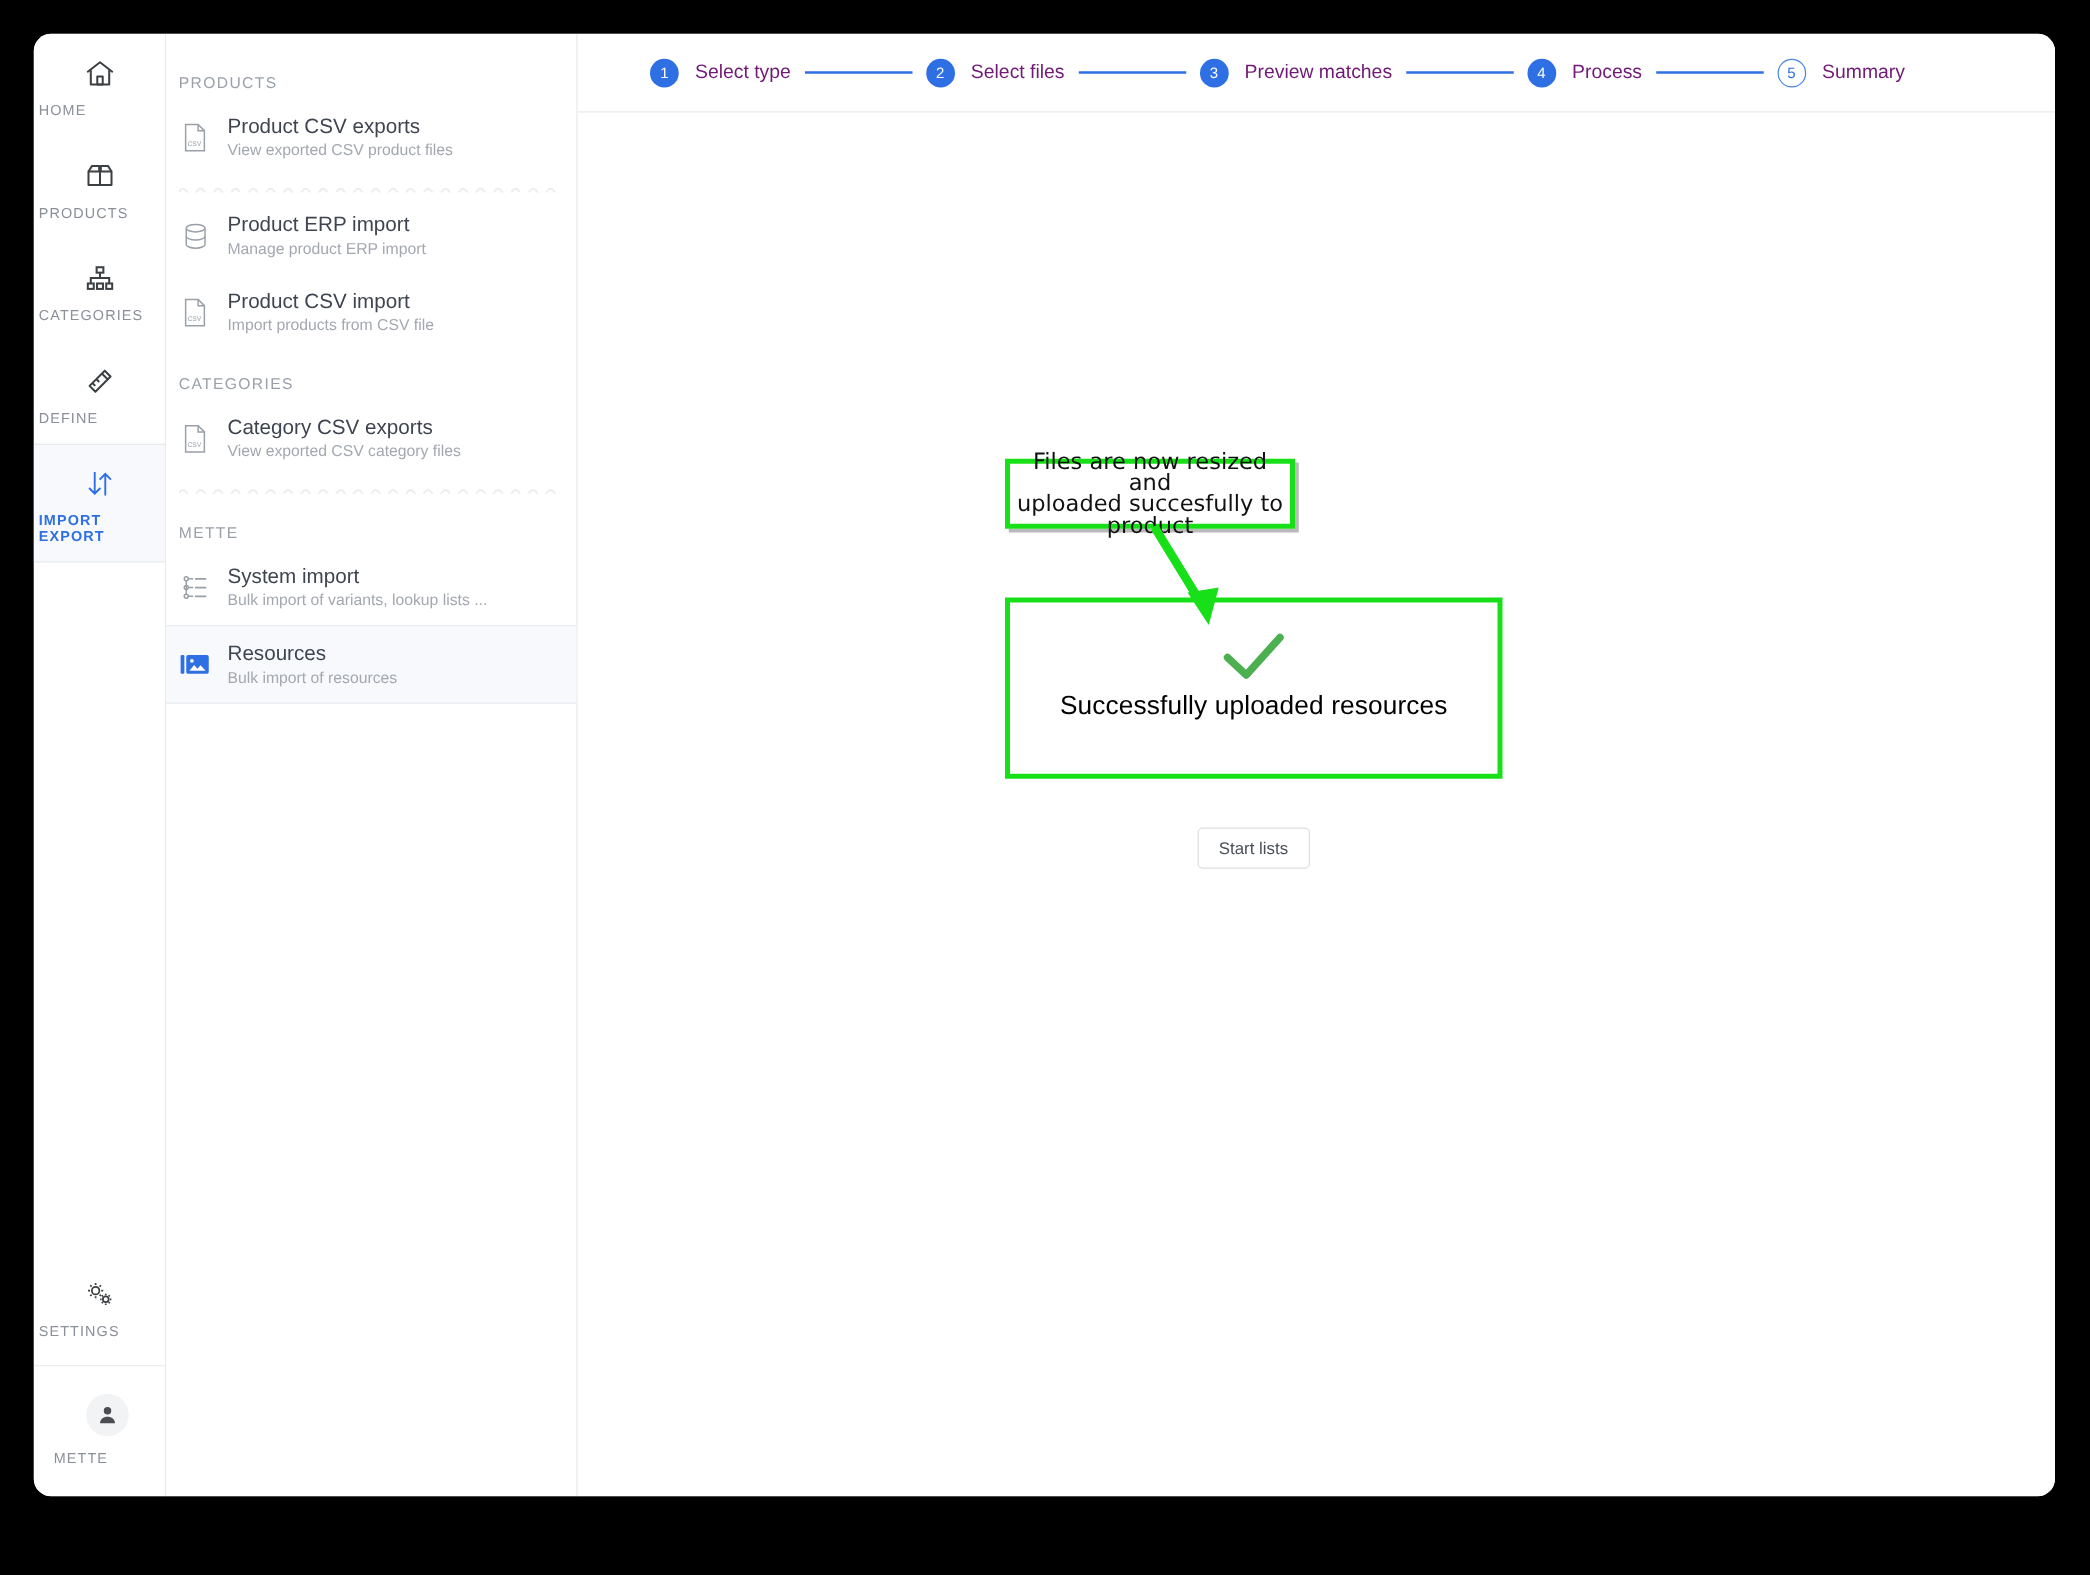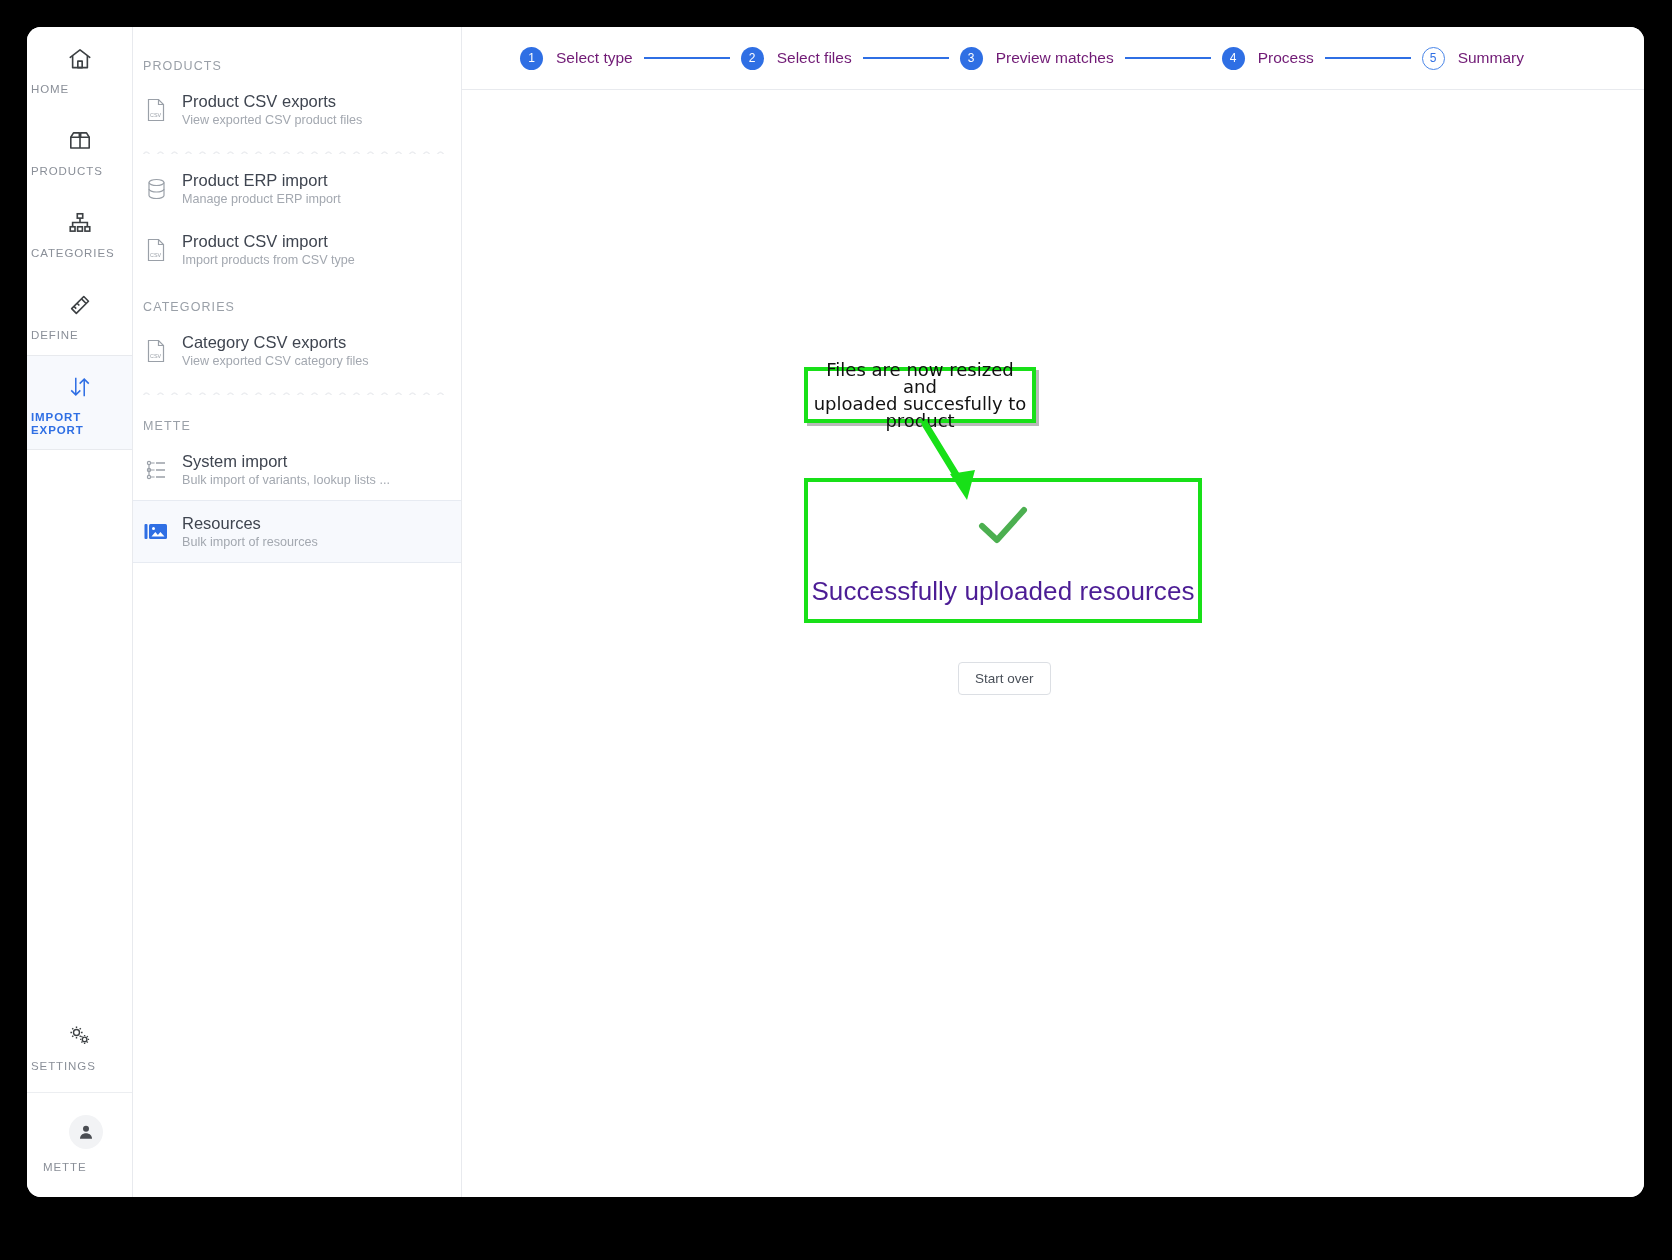--- a/index.html
+++ b/index.html
@@ -179,23 +179,22 @@
     width: 398px; height: 145px;
     border: 4px solid #18e018;
     background: #ffffff;
     display: flex;
     flex-direction: column;
     align-items: center;
     justify-content: flex-start;
   }
   .check-wrap { margin-top: 20px; }
   .success-text {
-    margin-top: 24px;
-    font-size: 26px;
-    color: #4c1d95;
+    font-size: 21px;
+    color: #000000;
     white-space: nowrap;
     letter-spacing: .1px;
   }
   .start-over {
     position: absolute;
     left: 496px; top: 572px;
     padding: 8px 16px;
     background: #ffffff;
     border: 1px solid #dcdfe4;
     border-radius: 4px;
@@ -365,21 +364,21 @@
     <div class="panel-item">
       <span class="p-icon">
         <svg width="20" height="24" viewBox="0 0 20 24" fill="none" stroke="currentColor" stroke-width="1.2">
           <path d="M2.5 1.5h10l5 5v16h-15z"></path>
             <path d="M12.5 1.5v5h5"></path>
           <text x="4" y="18.5" font-size="5.4" fill="currentColor" stroke="none" font-family="Liberation Sans, sans-serif">CSV</text>
         </svg>
       </span>
       <span class="p-texts">
         <span class="p-title">Product CSV import</span>
-        <span class="p-sub">Import products from CSV type</span>
+        <span class="p-sub">Import products from CSV file</span>
       </span>
     </div>
 
     <div class="panel-head">CATEGORIES</div>
 
     <div class="panel-item">
       <span class="p-icon">
         <svg width="20" height="24" viewBox="0 0 20 24" fill="none" stroke="currentColor" stroke-width="1.2">
           <path d="M2.5 1.5h10l5 5v16h-15z"></path>
             <path d="M12.5 1.5v5h5"></path>
@@ -472,21 +471,21 @@
 
       <div class="success-card">
         <span class="check-wrap">
           <svg width="56" height="46" viewBox="0 0 56 46" fill="none" stroke="#4caf50" stroke-width="6" stroke-linecap="round" stroke-linejoin="round">
             <path d="M7 24 L22 38 L49 8"></path>
           </svg>
         </span>
         <span class="success-text">Successfully uploaded resources</span>
       </div>
 
-      <button class="start-over">Start over</button>
+      <button class="start-over">Start lists</button>
 
       <div class="callout">
         <span class="callout-text">
           <span>Files are now resized and</span><br>
           <span>uploaded succesfully to product</span>
         </span>
       </div>
 
       <svg class="callout-arrow" viewBox="0 0 70 86">
         <path d="M8 4 L46 66" stroke="#18e018" stroke-width="7" stroke-linecap="round" fill="none"></path>

